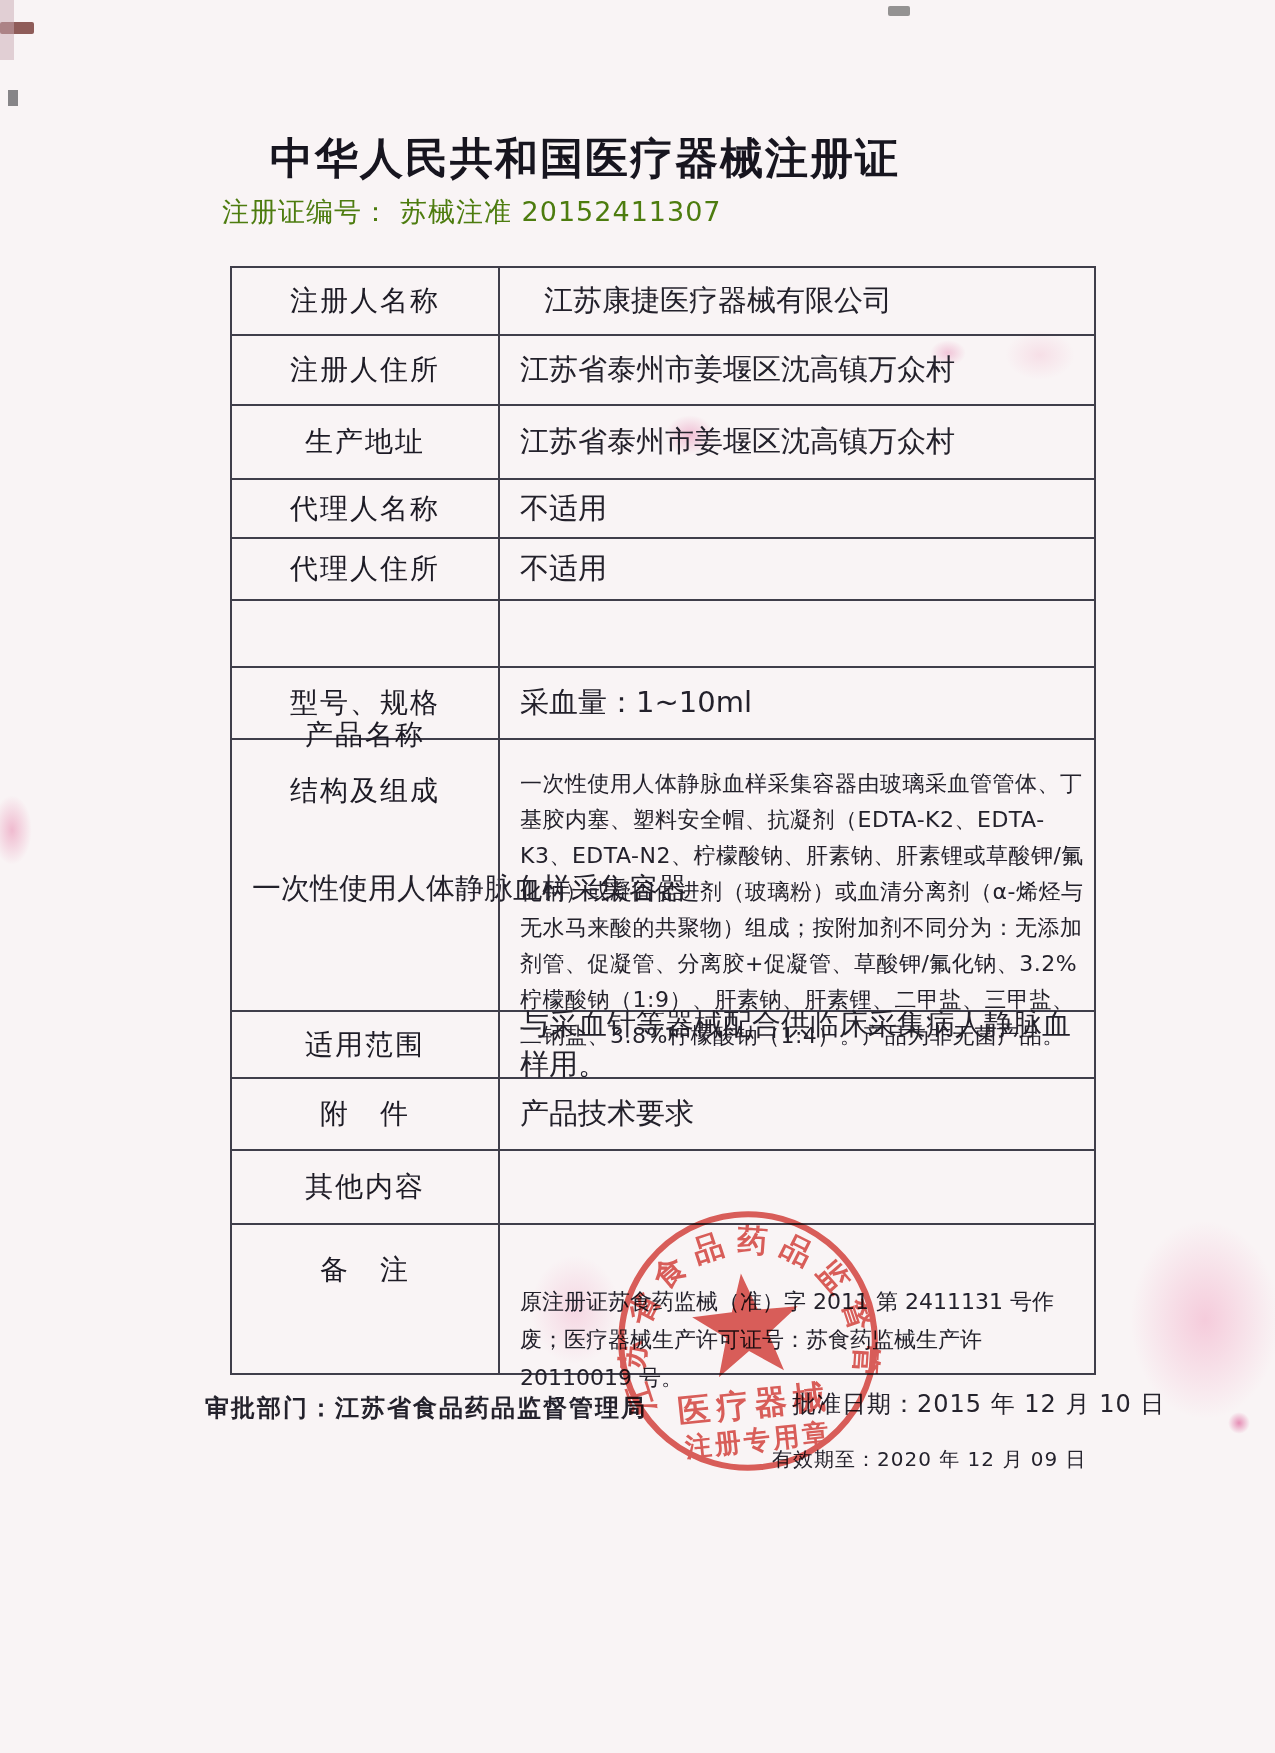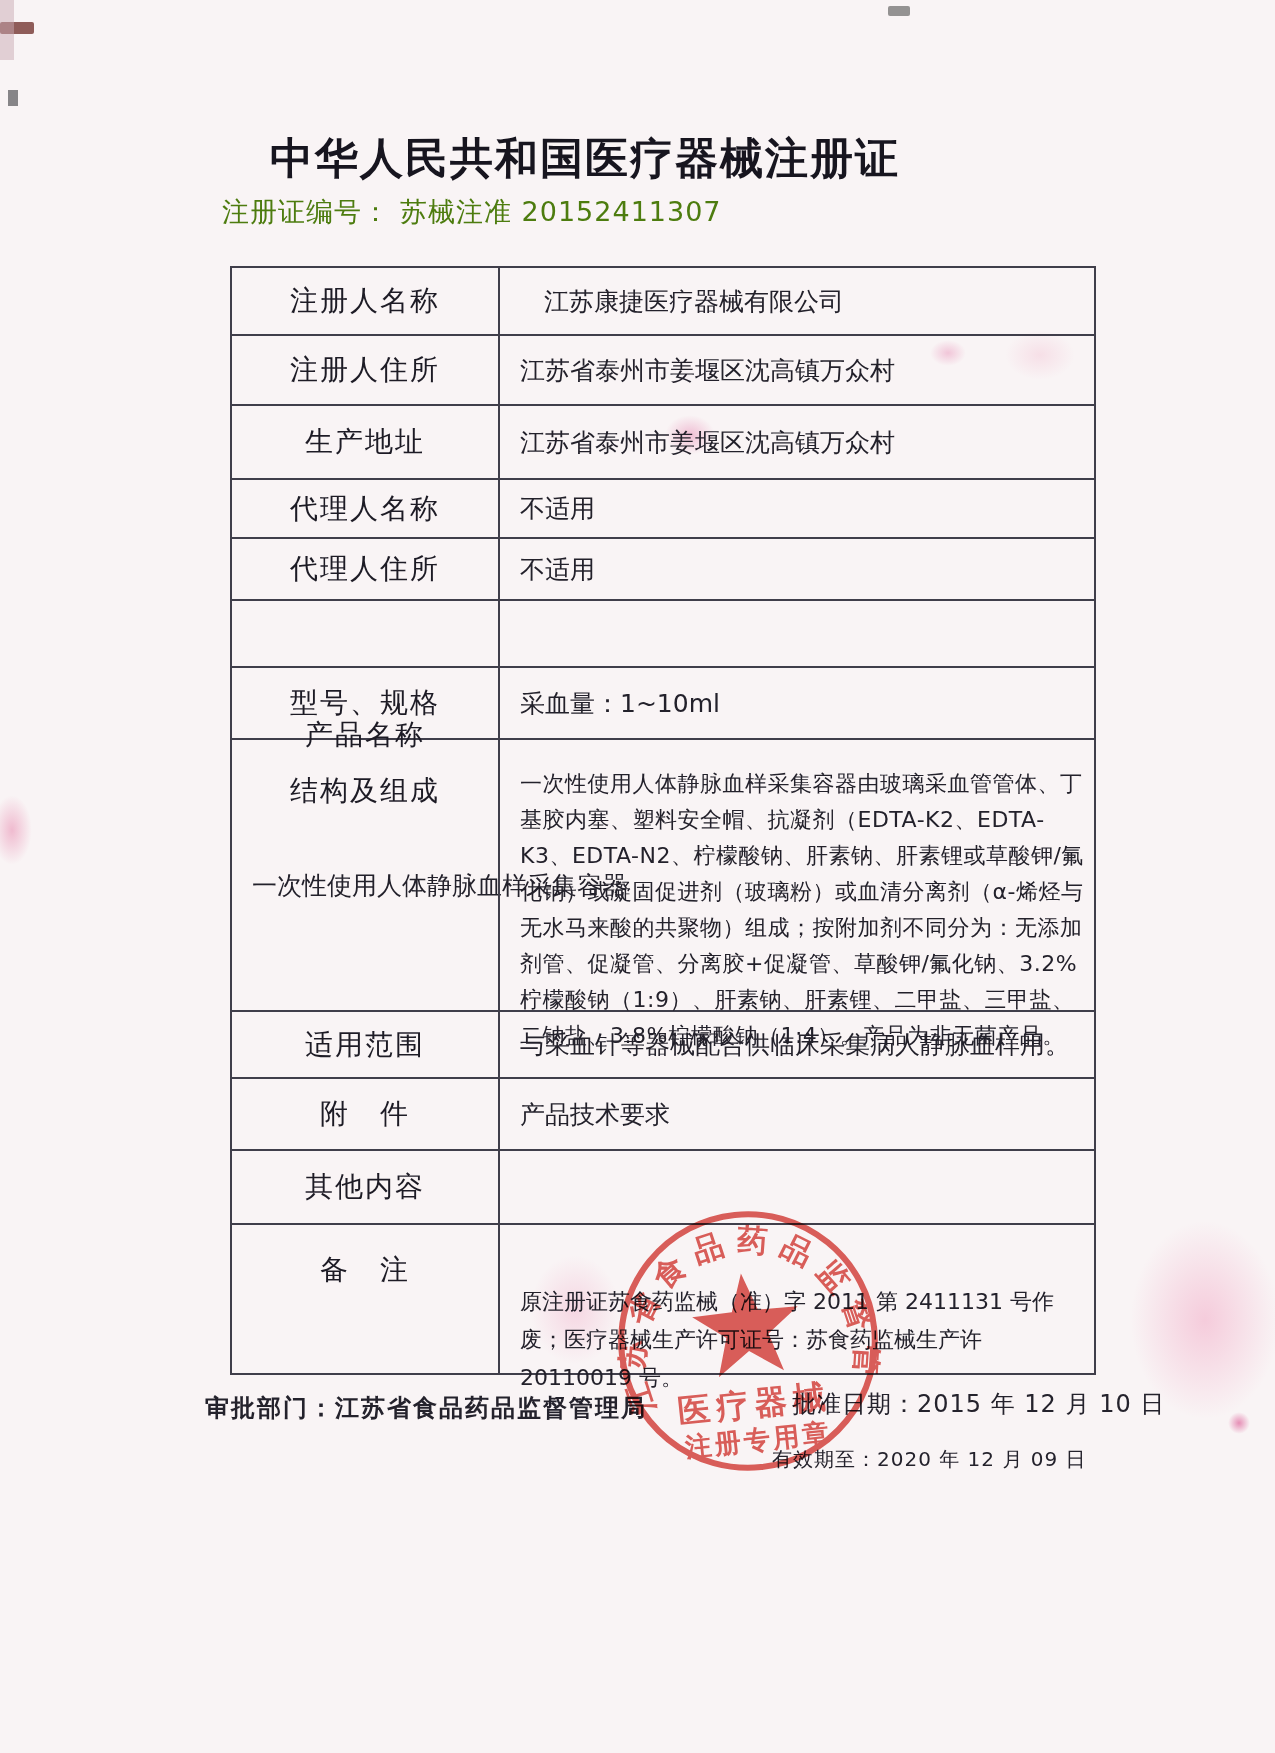--- a/index.html
+++ b/index.html
@@ -47,21 +47,21 @@
   .cell-label{
     width:268px;flex:0 0 268px;
     border-right:2px solid #403e4a;
     display:flex;align-items:center;justify-content:center;
     font-size:28px;color:#1d1b25;letter-spacing:2px;
     box-sizing:border-box;
   }
   .cell-value{
     flex:1;display:flex;align-items:center;
     padding-left:20px;padding-right:8px;
-    font-size:25px;color:#23212b;
+    font-size:29px;color:#23212b;
     box-sizing:border-box;
   }
   .r1{height:66px;} .r2{height:68px;} .r3{height:72px;}
   .r4{height:57px;} .r5{height:60px;} .r6{height:65px;flex-direction:column;}
   .r7{height:70px;}
   .r8{height:270px;}
   .r8 .cell-label{align-items:flex-start;padding-top:32px;}
   .r8 .cell-value{align-items:flex-start;padding-top:26px;font-size:22px;line-height:36px;letter-spacing:.5px;}
   .r9{height:65px;} .r10{height:70px;} .r11{height:72px;gap:28px;}
   .r12{height:148px;}

